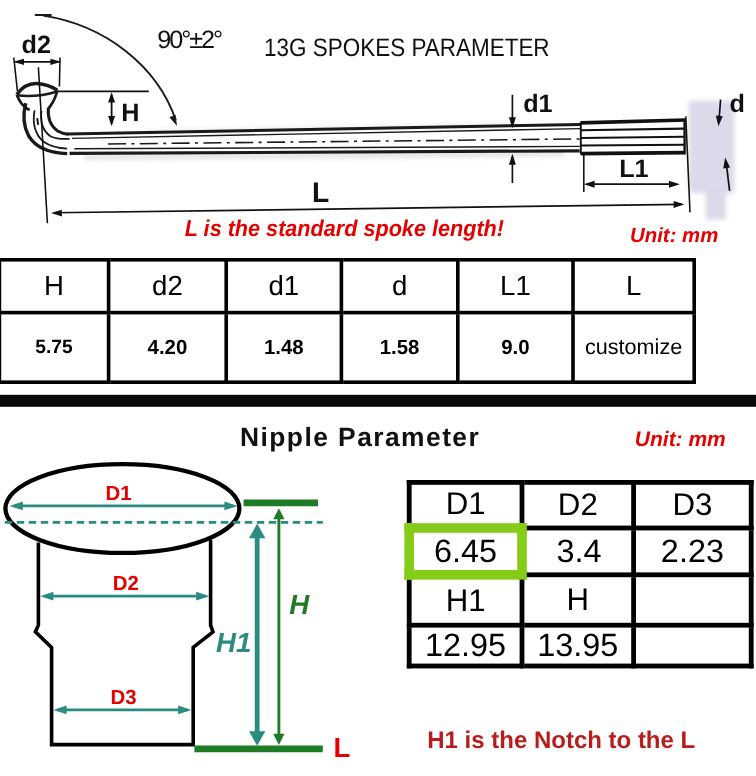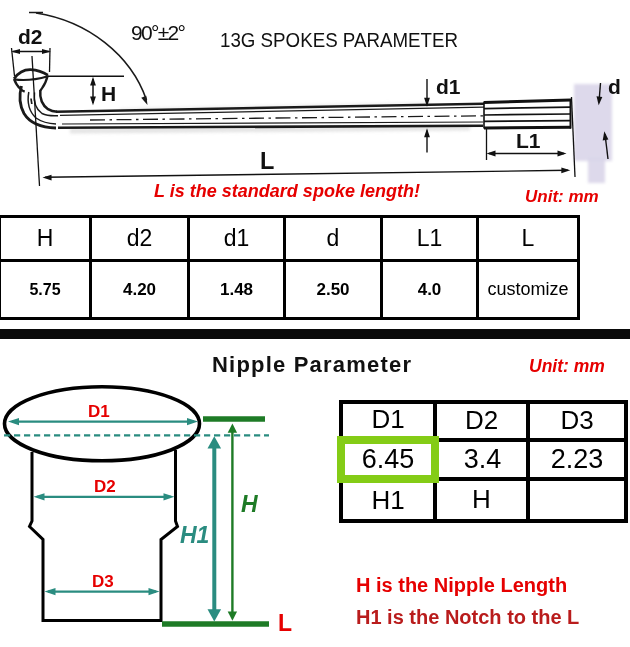--- a/index.html
+++ b/index.html
@@ -140,30 +140,30 @@
     <td style="width:95px;border:3px solid #000">d2</td>
     <td style="width:93px;border:3px solid #000">d1</td>
     <td style="width:94px;border:3px solid #000">d</td>
     <td style="width:93px;border:3px solid #000">L1</td>
     <td style="border:3px solid #000">L</td>
   </tr>
   <tr style="height:58px">
     <td style="border:3px solid #000;font-size:16px;font-weight:bold">5.75</td>
     <td style="border:3px solid #000;font-size:17px;font-weight:bold">4.20</td>
     <td style="border:3px solid #000;font-size:17px;font-weight:bold">1.48</td>
-    <td style="border:3px solid #000;font-size:17px;font-weight:bold">2.50</td>
-    <td style="border:3px solid #000;font-size:17px;font-weight:bold">4.0</td>
+    <td style="border:3px solid #000;font-size:17px;font-weight:bold">1.58</td>
+    <td style="border:3px solid #000;font-size:17px;font-weight:bold">9.0</td>
     <td style="border:3px solid #000;font-size:18px">customize</td>
   </tr>
 </tbody>
     </table>
 
 <div class="abs" style="left:0;top:329px;width:630px;height:10px;background:#0a0a0a"></div>
 
-<div class="abs" style="left:212px;top:352px;font-size:22px;font-weight:bold;color:#111;letter-spacing:1.2px">Nipple Parameter</div>
+<div class="abs" style="left:200px;top:352px;font-size:22px;font-weight:bold;color:#111;letter-spacing:1.2px">Nipple Parameter</div>
 
 <div class="abs" style="left:529px;top:355.5px;font-size:17.5px;font-weight:bold;font-style:italic;color:#e60000">Unit: mm</div>
 
 <svg class="abs" style="left:0;top:340" width="335" height="307" viewBox="0 340 335 307">
 
   <path d="M32,452 L32,521 L29.5,526.5 L43,539.5 L43,620.5 L161,620.5 L161,539.5 L177.5,526.5 L175.5,521 L175.5,450" fill="none" stroke="#000" stroke-width="3"></path>
 
   <ellipse cx="102" cy="423.8" rx="97.5" ry="37" fill="#fff" stroke="#000" stroke-width="3.6"></ellipse>
 
   <g stroke="#2a8c80" fill="#2a8c80">
@@ -225,20 +225,24 @@
   <tr style="height:39px;font-size:27px">
     <td style="border:8px solid #84cc16">6.45</td>
     <td style="border:4px solid #000">3.4</td>
     <td style="border:4px solid #000">2.23</td>
   </tr>
   <tr style="height:42px;font-size:26px">
     <td style="border:4px solid #000">H1</td>
     <td style="border:4px solid #000">H</td>
     <td style="border:4px solid #000"></td>
   </tr>
+  <tr style="height:34px;font-size:27px">
+    <td style="border:4px solid #000">12.95</td>
+    <td style="border:4px solid #000">13.95</td>
+    <td style="border:4px solid #000"></td>
+  </tr>
 </tbody>
     </table>
 
-<div class="abs" style="left:356px;top:574px;font-size:20px;font-weight:bold;color:#e60000">H is the Nipple Length</div>
 
 <div class="abs" style="left:356px;top:606px;font-size:20px;font-weight:bold;color:#b91c1c">H1 is the Notch to the L</div>
 
 </div>
 
 </body></html>

